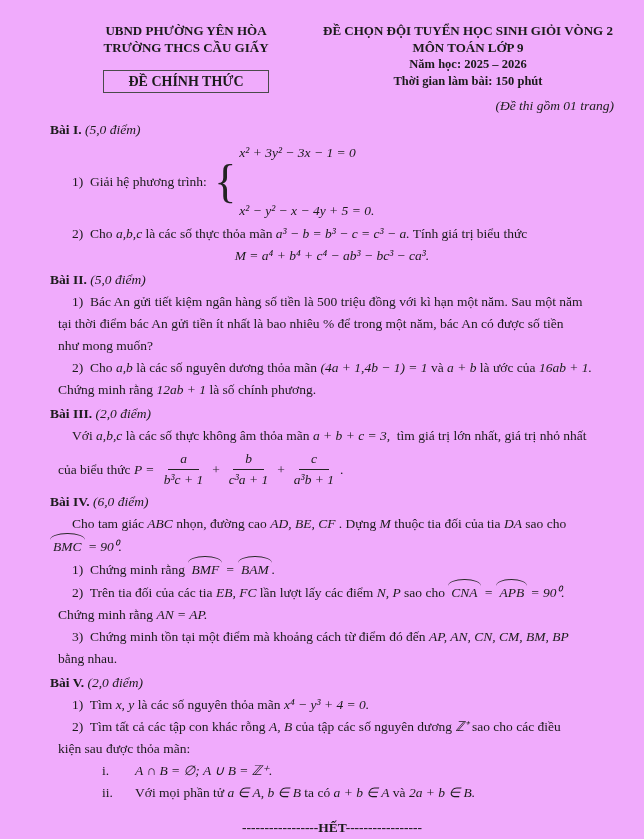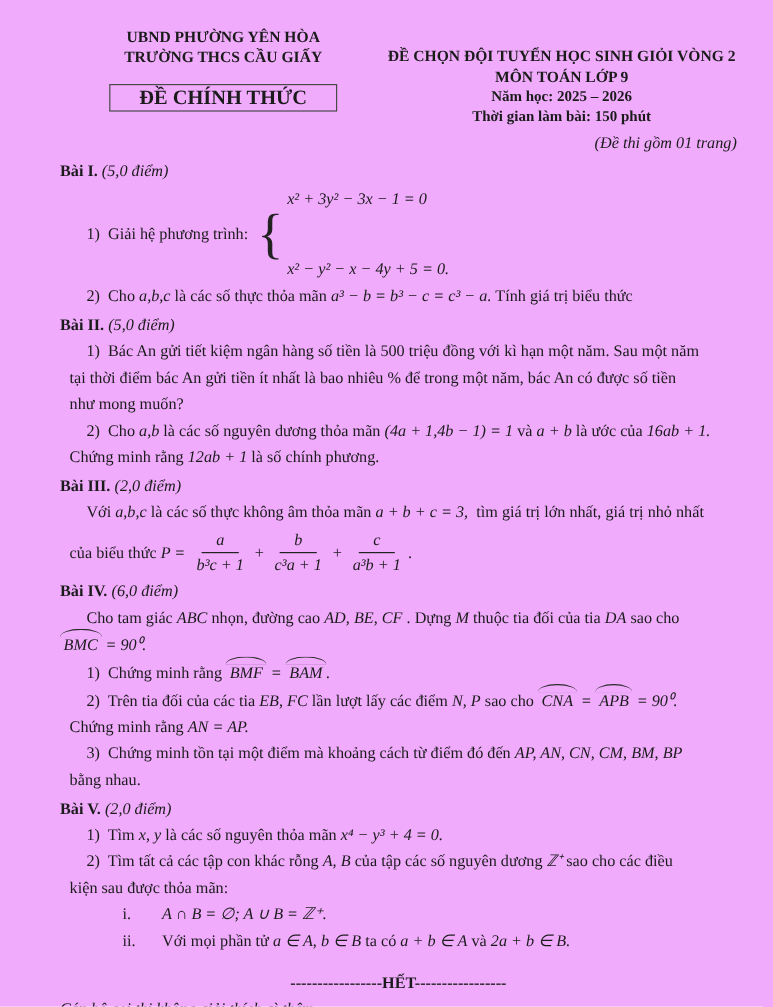--- a/index.html
+++ b/index.html
@@ -7,25 +7,25 @@
     width:644px;height:839px;box-sizing:border-box;
     background:#f0abfc;color:#1b1b1b;
     font-family:Liberation Serif, serif;
     font-size:13.5px;line-height:22px;
     padding:22px 30px 0 50px;
     overflow:hidden;
   }
   
   .header{display:flex;}
   .header-left{width:272px;text-align:center;}
-  .header-right{flex:1;text-align:center;margin-top:16px;}
+  .header-right{flex:1;text-align:center;}
   .hline{font-weight:bold;font-size:13px;line-height:17px;}
   .hmeta{font-weight:bold;font-size:12.5px;line-height:17px;}
   .stamp-wrap{margin-top:14px;}
-  .stamp{display:inline-block;border:1px solid #4a4a4a;padding:2px 24px;font-weight:bold;font-size:17px;line-height:17px;}
+  .stamp{display:inline-block;border:1px solid #4a4a4a;padding:2px 24px;font-weight:bold;font-size:14px;line-height:17px;}
   .page-note{text-align:right;font-style:italic;margin-top:2px;}
   
   .section{margin-top:1px;}
   .h{margin-top:2px;}
   .line{min-height:22px;}
   .item{padding-left:22px;}
   .cont{padding-left:8px;}
   .center{text-align:center;}
   .m{font-style:italic;}
   .seg{white-space:pre-wrap;}
@@ -82,20 +82,21 @@
     <div class="line h"><span class="seg b">Bài I. </span><span class="seg i">(5,0 điểm)</span></div>
     <div class="sys-row">
       <span><span class="seg">1)  Giải hệ phương trình: </span></span>
       <span class="brace">{</span>
       <span class="sys-eqs">
         <span class="eq">x² + 3y² − 3x − 1 = 0</span>
         <span class="eq">x² − y² − x − 4y + 5 = 0.</span>
       </span>
     </div>
     <div class="line item"><span class="seg">2)  Cho </span><span class="seg m">a,b,c</span><span class="seg"> là các số thực thỏa mãn </span><span class="seg m">a³ − b = b³ − c = c³ − a.</span><span class="seg"> Tính giá trị biểu thức</span></div>
+    <div class="line center m">M = a⁴ + b⁴ + c⁴ − ab³ − bc³ − ca³.</div>
   </div>
 
   <div class="section">
     <div class="line h"><span class="seg b">Bài II. </span><span class="seg i">(5,0 điểm)</span></div>
     <div class="line item"><span class="seg">1)  Bác An gửi tiết kiệm ngân hàng số tiền là 500 triệu đồng với kì hạn một năm. Sau một năm</span></div>
     <div class="line cont"><span class="seg">tại thời điểm bác An gửi tiền ít nhất là bao nhiêu % để trong một năm, bác An có được số tiền</span></div>
     <div class="line cont"><span class="seg">như mong muốn?</span></div>
     <div class="line item"><span class="seg">2)  Cho </span><span class="seg m">a,b</span><span class="seg"> là các số nguyên dương thỏa mãn </span><span class="seg m">(4a + 1,4b − 1) = 1</span><span class="seg"> và </span><span class="seg m">a + b</span><span class="seg"> là ước của </span><span class="seg m">16ab + 1.</span></div>
     <div class="line cont"><span class="seg">Chứng minh rằng </span><span class="seg m">12ab + 1</span><span class="seg"> là số chính phương.</span></div>
   </div>

